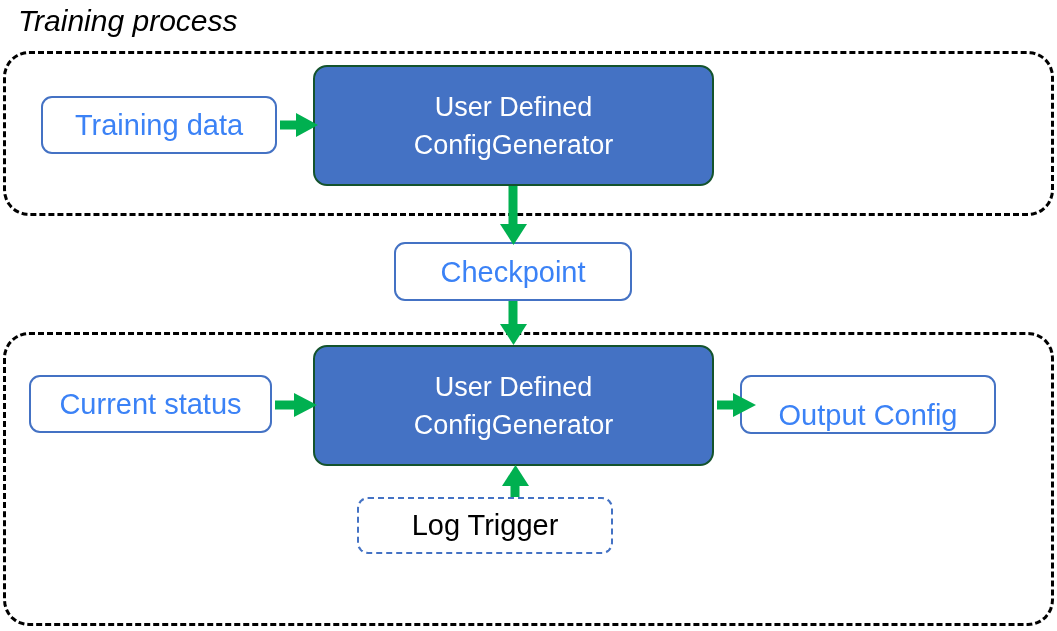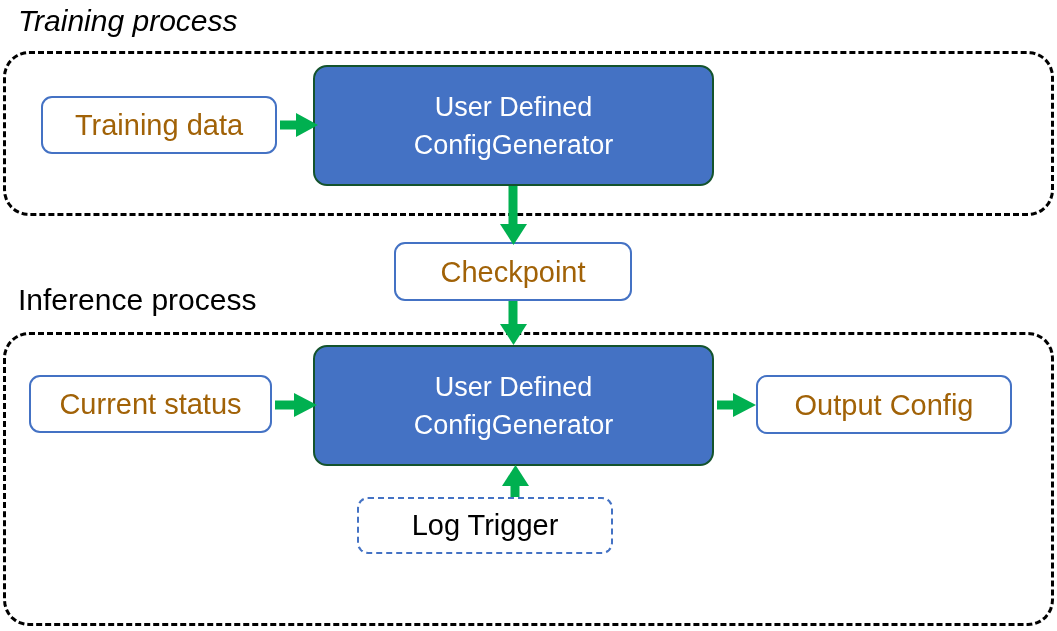--- a/index.html
+++ b/index.html
@@ -46,29 +46,29 @@
   .node {
     position: absolute;
     box-sizing: border-box;
     display: flex;
     align-items: center;
     justify-content: center;
     text-align: center;
     background: #ffffff;
     border: 2px solid #4472C4;
     border-radius: 11px;
-    color: #a16207;
+    color: #3b82f6;
     font-size: 29px;
     line-height: 34px;
     white-space: nowrap;
   }
   #node-training-data { left: 41px;  top: 96px;  width: 236px; height: 58px; }
   #node-checkpoint    { left: 394px; top: 242px; width: 238px; height: 59px; }
   #node-current-status{ left: 29px;  top: 375px; width: 243px; height: 58px; }
-  #node-output-config { left: 756px; top: 375px; width: 256px; height: 59px; }
+  #node-output-config { left: 740px; top: 375px; width: 256px; height: 59px; align-items: flex-end; }
 
   
   .node-dashed {
     position: absolute;
     box-sizing: border-box;
     display: flex;
     align-items: center;
     justify-content: center;
     text-align: center;
     background: #ffffff;
@@ -114,21 +114,20 @@
     z-index: 5;
   }
 </style>
 </head>
 <body>
 
 <div id="canvas">
 
   <div class="section-label" id="label-training">Training process</div>
 
-  <div class="section-label" id="label-inference">Inference process</div>
 
   <div class="group-box" id="group-training"></div>
 
   <div class="group-box" id="group-inference"></div>
 
   <div class="node" id="node-training-data">
     <span>Training data</span>
   </div>
 
   <div class="node-filled" id="node-train-generator">

